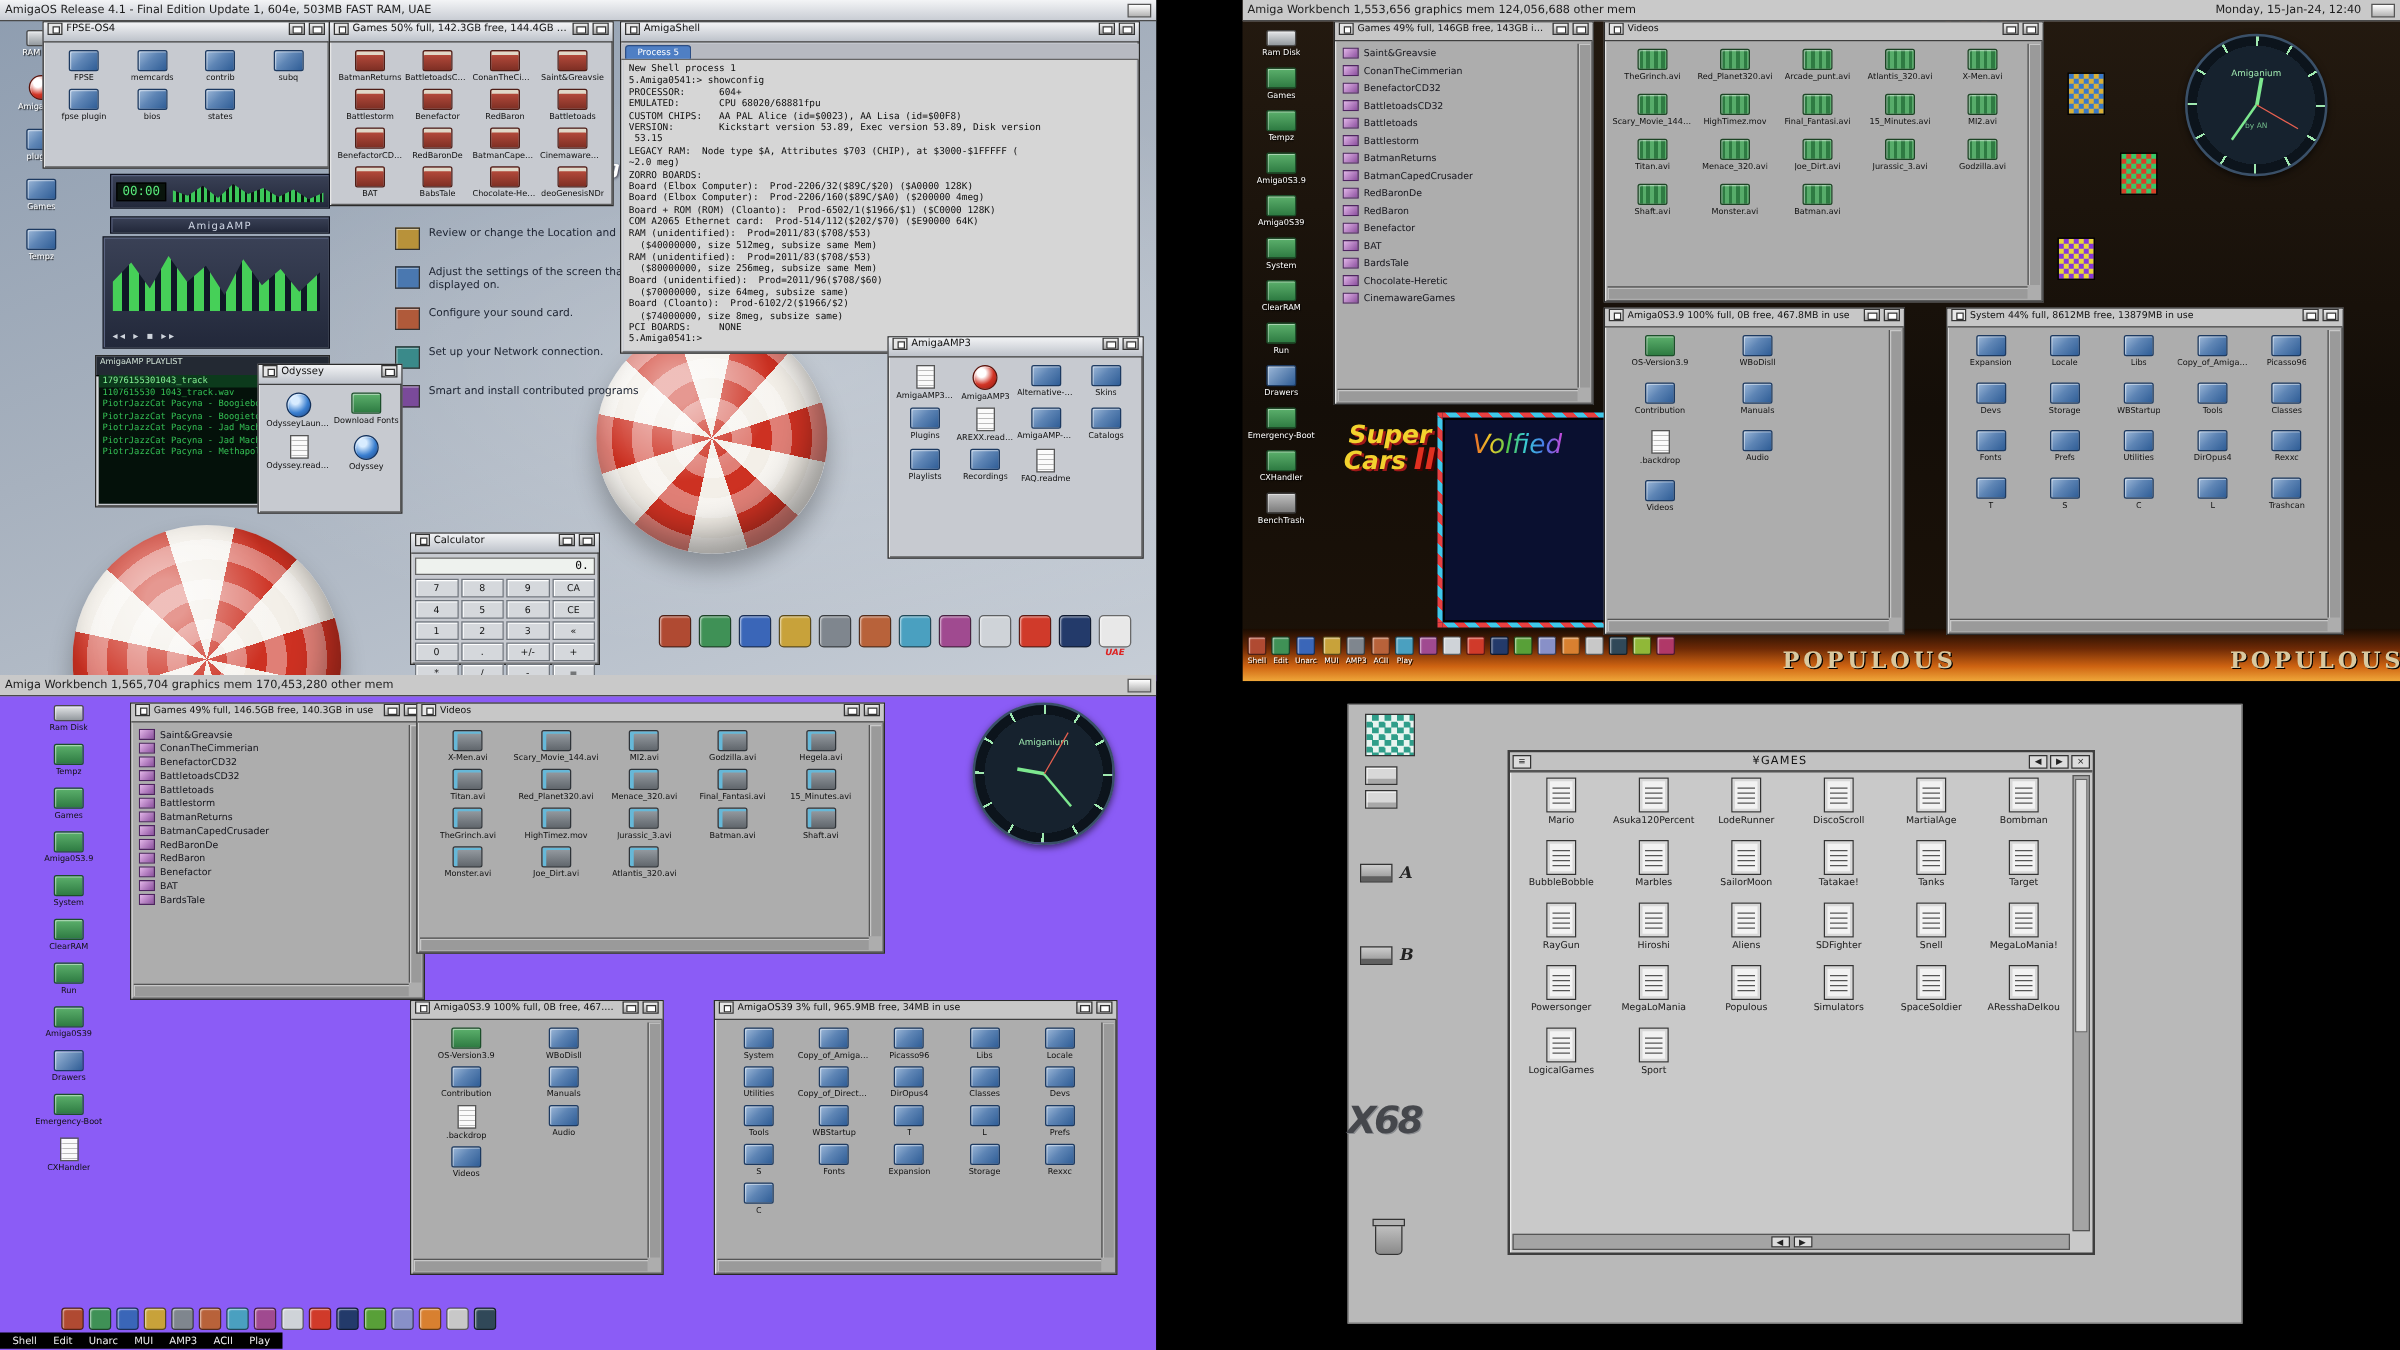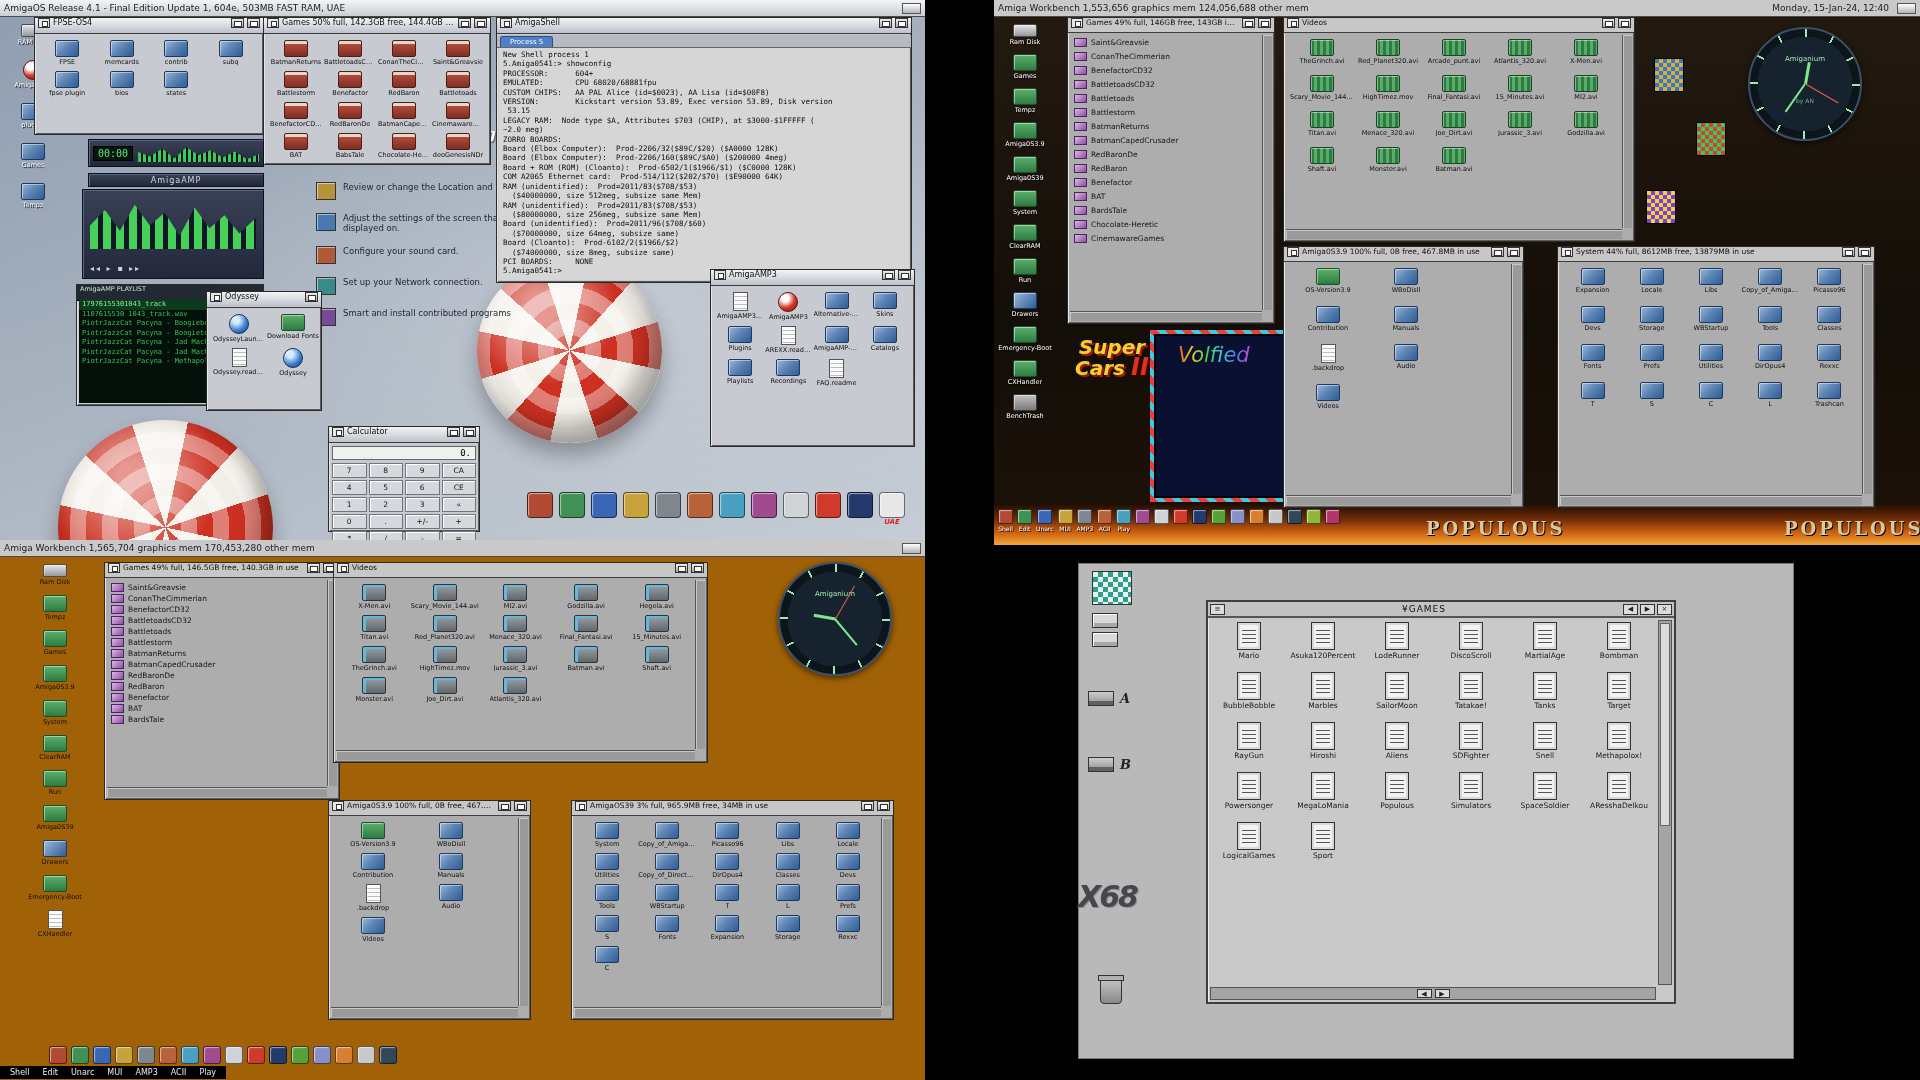--- a/index.html
+++ b/index.html
@@ -1,21 +1,21 @@
 <!DOCTYPE html>
 <html><head>
 <meta charset="utf-8">
 <style>
 *{margin:0;padding:0;box-sizing:border-box}
 html,body{background:#000}
 body{font-family:"DejaVu Sans",sans-serif}
 #root{position:relative;width:1920px;height:1080px;overflow:hidden;background:#000}
 .q{position:absolute;overflow:hidden}
 #q-tl{left:0;top:0;width:925px;height:540px;background:radial-gradient(ellipse at 70% 55%,rgba(255,255,255,.22),transparent 55%),linear-gradient(160deg,#8e9db0 0%,#a7b1be 45%,#c6cdd6 100%)}
-#q-bl{left:0;top:540px;width:925px;height:540px;background:#a16207}
+#q-bl{left:0;top:540px;width:925px;height:540px;background:#8b5cf6}
 #q-tr{left:994px;top:0;width:926px;height:545px;background:linear-gradient(180deg,#241a10 0%,#140e08 60%,#1c1208 100%)}
 #q-br{left:925px;top:545px;width:995px;height:535px;background:#000}
 
 .screenbar{position:absolute;left:0;top:0;right:0;height:17px;border-bottom:1px solid #4a4a4a;display:flex;align-items:center;gap:8px;padding:0 4px;font-size:9px;color:#1c1c1c;white-space:nowrap;z-index:40}
 .sb-os4{background:linear-gradient(#f3f4f6,#c9cdd4)}
 .sb-wb{background:#c9c9c9}
 .sp{flex:1}
 .depth{width:19px;height:11px;border:1px solid #555;background:linear-gradient(#fff,#b2b2b2);flex:none}
 
 .wb{position:absolute;background:#adadad;border:1px solid #2a2a2a;box-shadow:inset 1px 1px 0 #e6e6e6,inset -1px -1px 0 #5c5c5c;z-index:20}
@@ -1496,21 +1496,21 @@
             <div class="xic">
               <span class="pg"></span>
               <span class="xlbl">SDFighter</span>
             </div>
             <div class="xic">
               <span class="pg"></span>
               <span class="xlbl">Snell</span>
             </div>
             <div class="xic">
               <span class="pg"></span>
-              <span class="xlbl">Methapolox!</span>
+              <span class="xlbl">MegaLoMania!</span>
             </div>
             <div class="xic">
               <span class="pg"></span>
               <span class="xlbl">Powersonger</span>
             </div>
             <div class="xic">
               <span class="pg"></span>
               <span class="xlbl">MegaLoMania</span>
             </div>
             <div class="xic">

